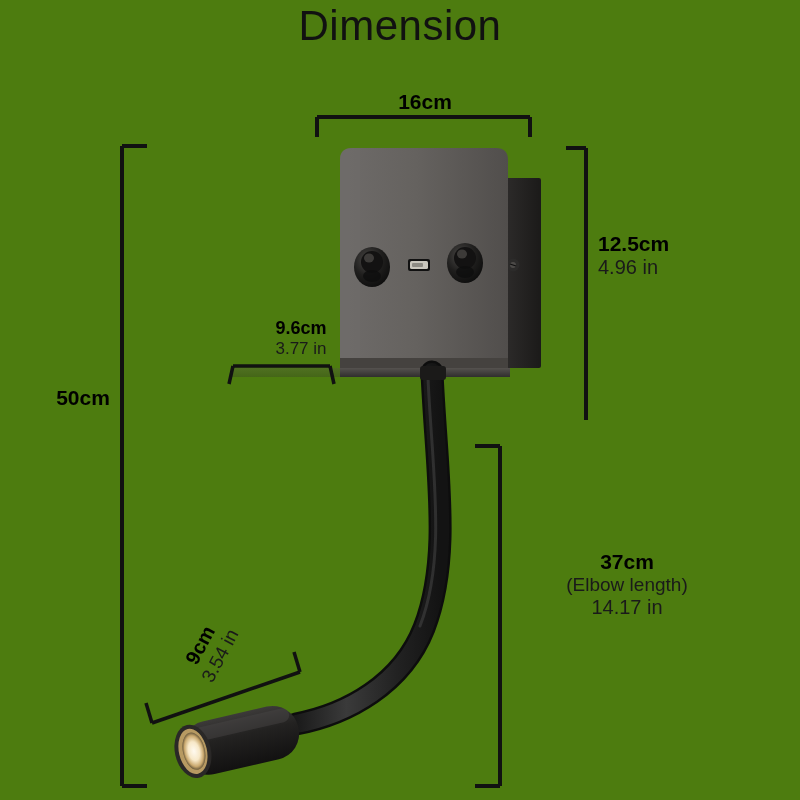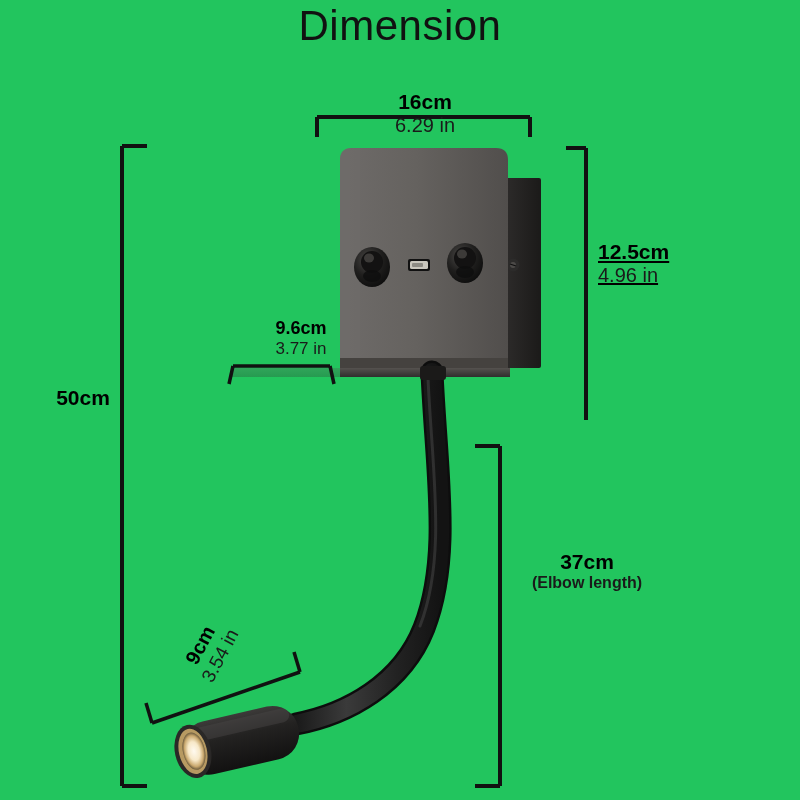--- a/index.html
+++ b/index.html
@@ -8,21 +8,21 @@
     background: #ffffff;
   }
   body {
     font-family: "Liberation Sans", sans-serif;
     color: #000000;
   }
   #stage {
     position: relative;
     width: 800px;
     height: 800px;
-    background: #22c55e;
+    background: #4d7c0f;
     overflow: hidden;
   }
   #artboard {
     position: absolute;
     inset: 0;
     width: 800px;
     height: 800px;
   }
   .title {
     position: absolute;
@@ -46,34 +46,34 @@
     color: #000;
     display: block;
   }
   .dimlabel .inch {
     font-weight: 400;
     font-size: 20px;
     color: #1a1a1a;
     display: block;
   }
   .dimlabel .note {
-    font-weight: 700;
-    font-size: 16px;
+    font-weight: 400;
+    font-size: 19px;
     color: #1a1a1a;
     display: block;
   }
   .center { text-align: center; }
   .left { text-align: left; }
 
   
   #label-width   { left: 335px; top: 62px;  width: 180px; margin-top: 28px; }
-  #label-height  { left: 598px; top: 240px; width: 180px; text-decoration: underline; }
+  #label-height  { left: 598px; top: 232px; width: 180px; }
   #label-depth   { left: 226px; top: 318px; width: 150px; }
   #label-total   { left: 8px;   top: 386px; width: 150px; }
-  #label-elbow   { left: 492px; top: 550px; width: 190px; }
+  #label-elbow   { left: 532px; top: 550px; width: 190px; }
   #label-head    {
     left: 150px; top: 628px; width: 120px;
     transform: rotate(-62deg);
     transform-origin: 50% 50%;
   }
   #label-head .cm { font-size: 20px; }
   #label-head .inch { font-size: 19px; }
 
   #label-depth .cm  { font-size: 18px; }
   #label-depth .inch{ font-size: 17px; }
@@ -211,40 +211,40 @@
         <path d="M152 723 L146 703"></path>
         <path d="M300 672 L294 652"></path>
       </g>
     </g>
   </svg>
 
   <div class="title">Dimension</div>
 
   <div class="dimlabel center" id="label-width">
     <span class="cm">16cm</span>
-    <span class="inch">6.29 in</span>
   </div>
 
   <div class="dimlabel left" id="label-height">
     <span class="cm">12.5cm</span>
     <span class="inch">4.96 in</span>
   </div>
 
   <div class="dimlabel center" id="label-depth">
     <span class="cm">9.6cm</span>
     <span class="inch">3.77 in</span>
   </div>
 
   <div class="dimlabel center" id="label-total">
     <span class="cm">50cm</span>
   </div>
 
   <div class="dimlabel center" id="label-elbow">
     <span class="cm">37cm</span>
     <span class="note">(Elbow length)</span>
+    <span class="inch">14.17 in</span>
   </div>
 
   <div class="dimlabel center" id="label-head">
     <span class="cm">9cm</span>
     <span class="inch">3.54 in</span>
   </div>
 
 </div>
 
 </body></html>

